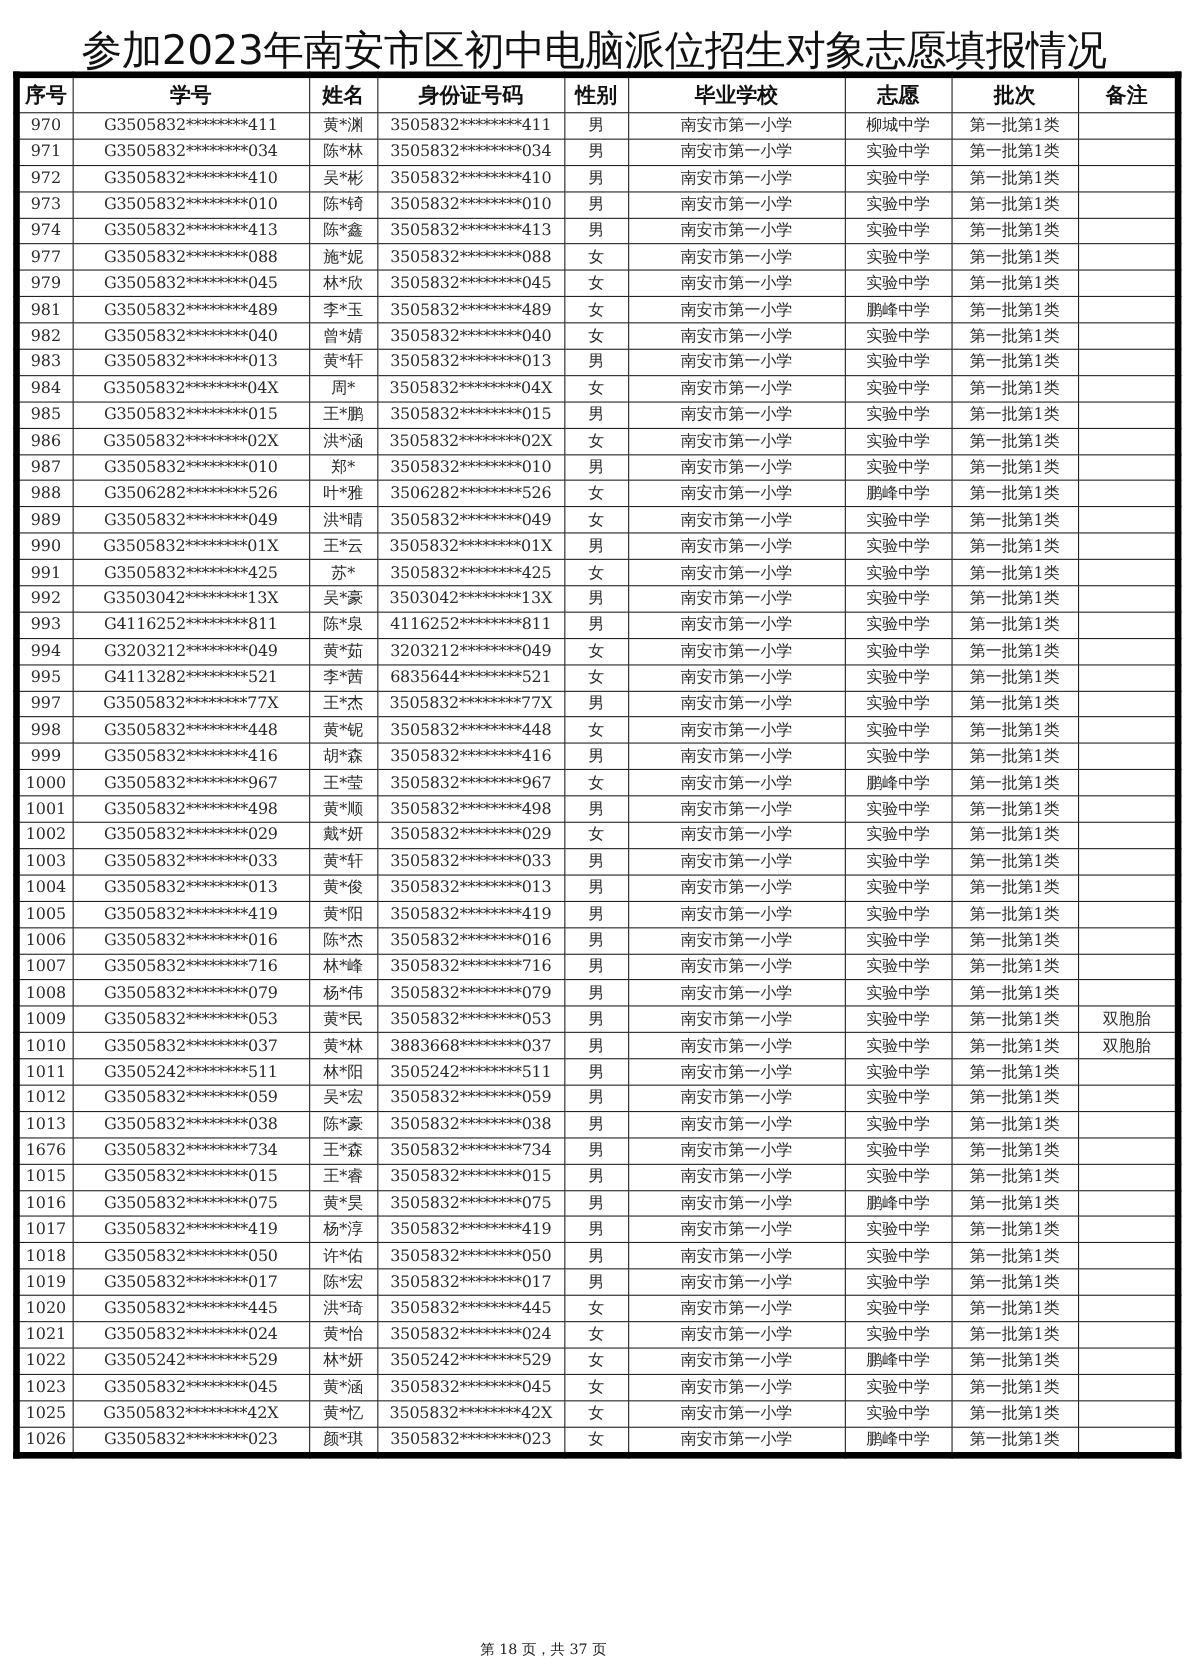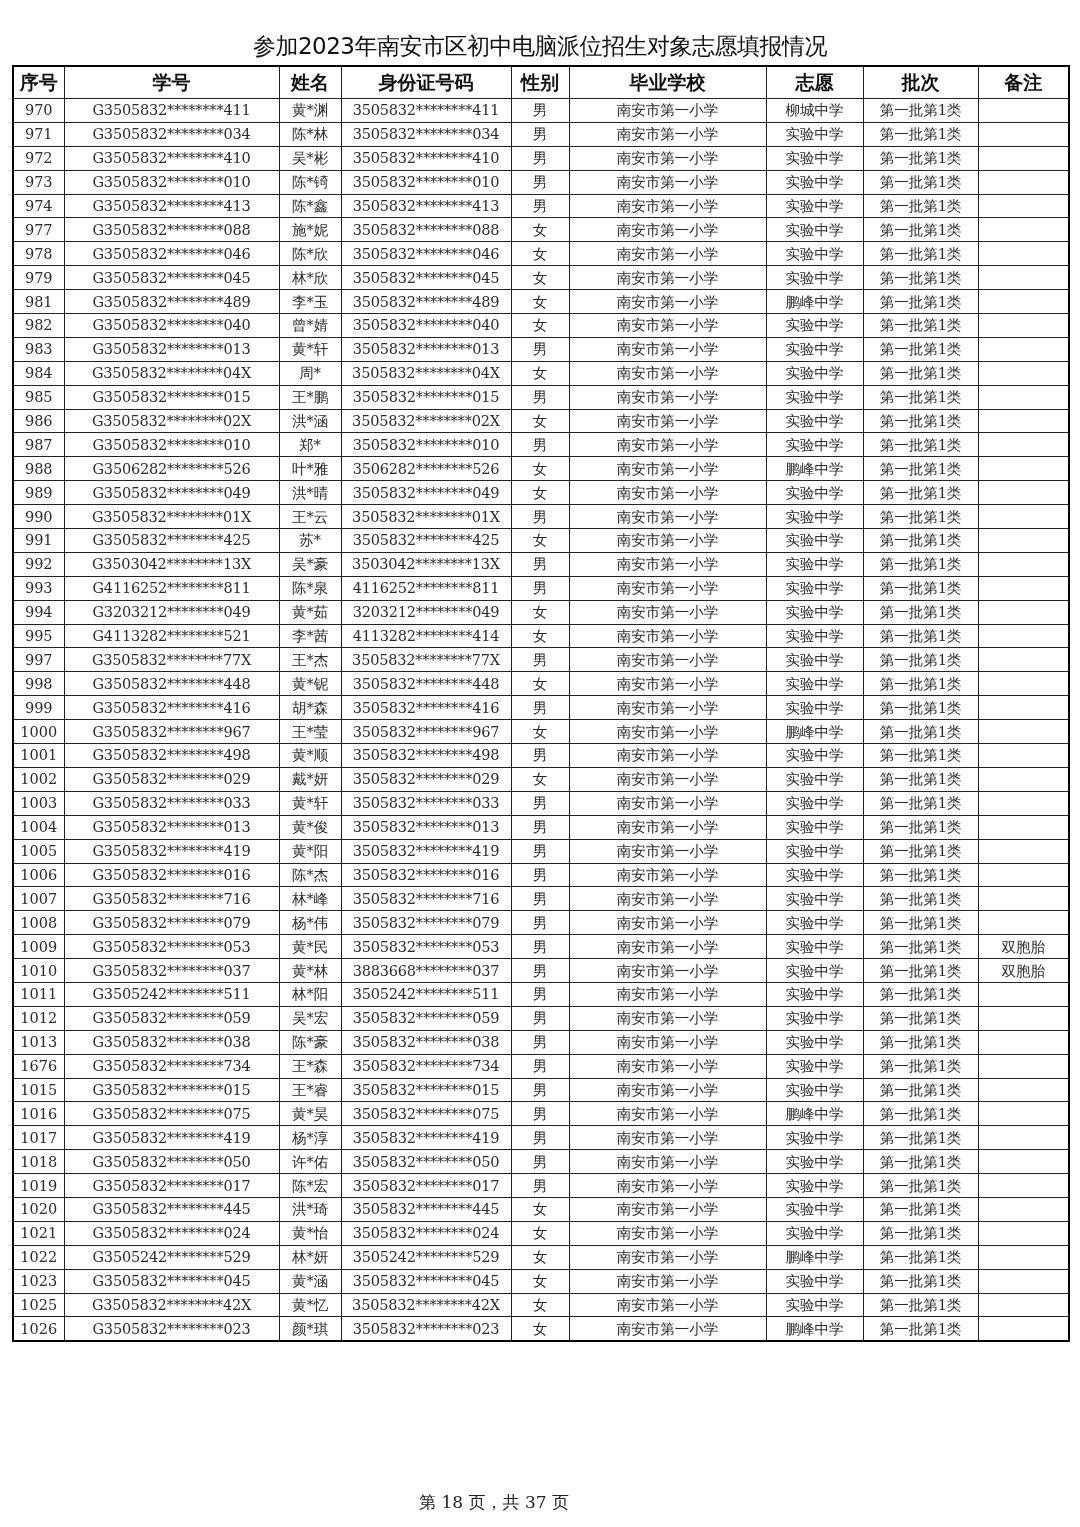--- a/index.html
+++ b/index.html
@@ -3,41 +3,41 @@
   <meta charset="utf-8">
   <style>
     html, body { margin: 0; padding: 0; background: #ffffff; }
     body {
       width: 1080px; height: 1527px; position: relative; overflow: hidden;
       font-family: "DejaVu Serif", "Liberation Serif", serif; color: #1a1a1a;
     }
     .title {
       position: absolute; top: 26px; left: 0; width: 1080px; text-align: center;
       font-family: "DejaVu Sans", "Liberation Sans", sans-serif;
-      font-size: 23px; line-height: 40px; letter-spacing: -0.5px; color: #111;
+      font-size: 37px; line-height: 40px; letter-spacing: -0.5px; color: #111;
     }
     table.roster {
       position: absolute; top: 65px; left: 12px;
       width: 1056px; border-collapse: collapse; table-layout: fixed;
-      border: 2px solid #000000;
+      border: 6px solid #000000;
     }
     table.roster th, table.roster td {
       border: 1.5px solid #222; padding: 0; text-align: center; white-space: nowrap; overflow: hidden;
     }
     table.roster th {
       height: 31px; font-size: 19px; font-weight: bold;
       font-family: "DejaVu Sans", "Liberation Sans", sans-serif; color: #111;
     }
     table.roster td {
       height: 22.9px; font-size: 14.5px; line-height: 22px; color: #2a2a2a;
     }
     td.mono { font-family: "DejaVu Serif", "Liberation Serif", serif; letter-spacing: -0.2px; }
     .footer {
       position: absolute; top: 1491px; left: 0; width: 988px; text-align: center;
-      font-size: 17px; color: #222;
+      font-size: 13px; color: #222;
     }
   </style>
 </head>
 <body>
 
 <div class="title">参加2023年南安市区初中电脑派位招生对象志愿填报情况</div>
 
 <table class="roster">
   <colgroup>
     <col style="width:51px">
@@ -124,31 +124,20 @@
         <td class="mono">G3505832********088</td>
         <td>施*妮</td>
         <td class="mono">3505832********088</td>
         <td>女</td>
         <td>南安市第一小学</td>
         <td>实验中学</td>
         <td>第一批第1类</td>
         <td></td>
       </tr>
       <tr>
-        <td>978</td>
-        <td class="mono">G3505832********046</td>
-        <td>陈*欣</td>
-        <td class="mono">3505832********046</td>
-        <td>女</td>
-        <td>南安市第一小学</td>
-        <td>实验中学</td>
-        <td>第一批第1类</td>
-        <td></td>
-      </tr>
-      <tr>
         <td>979</td>
         <td class="mono">G3505832********045</td>
         <td>林*欣</td>
         <td class="mono">3505832********045</td>
         <td>女</td>
         <td>南安市第一小学</td>
         <td>实验中学</td>
         <td>第一批第1类</td>
         <td></td>
       </tr>
@@ -303,21 +292,21 @@
         <td>女</td>
         <td>南安市第一小学</td>
         <td>实验中学</td>
         <td>第一批第1类</td>
         <td></td>
       </tr>
       <tr>
         <td>995</td>
         <td class="mono">G4113282********521</td>
         <td>李*茜</td>
-        <td class="mono">4113282********414</td>
+        <td class="mono">6835644********521</td>
         <td>女</td>
         <td>南安市第一小学</td>
         <td>实验中学</td>
         <td>第一批第1类</td>
         <td></td>
       </tr>
       <tr>
         <td>997</td>
         <td class="mono">G3505832********77X</td>
         <td>王*杰</td>

